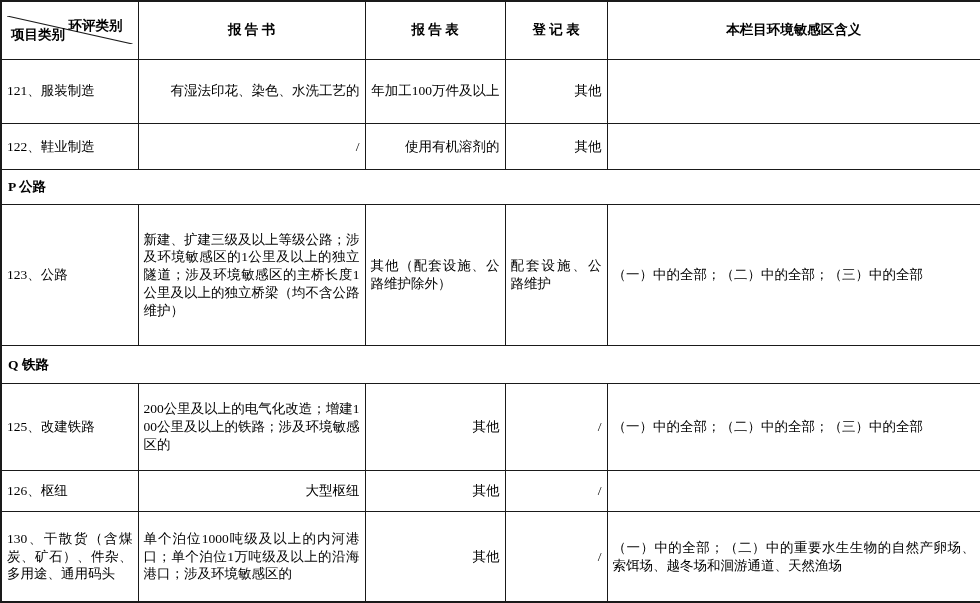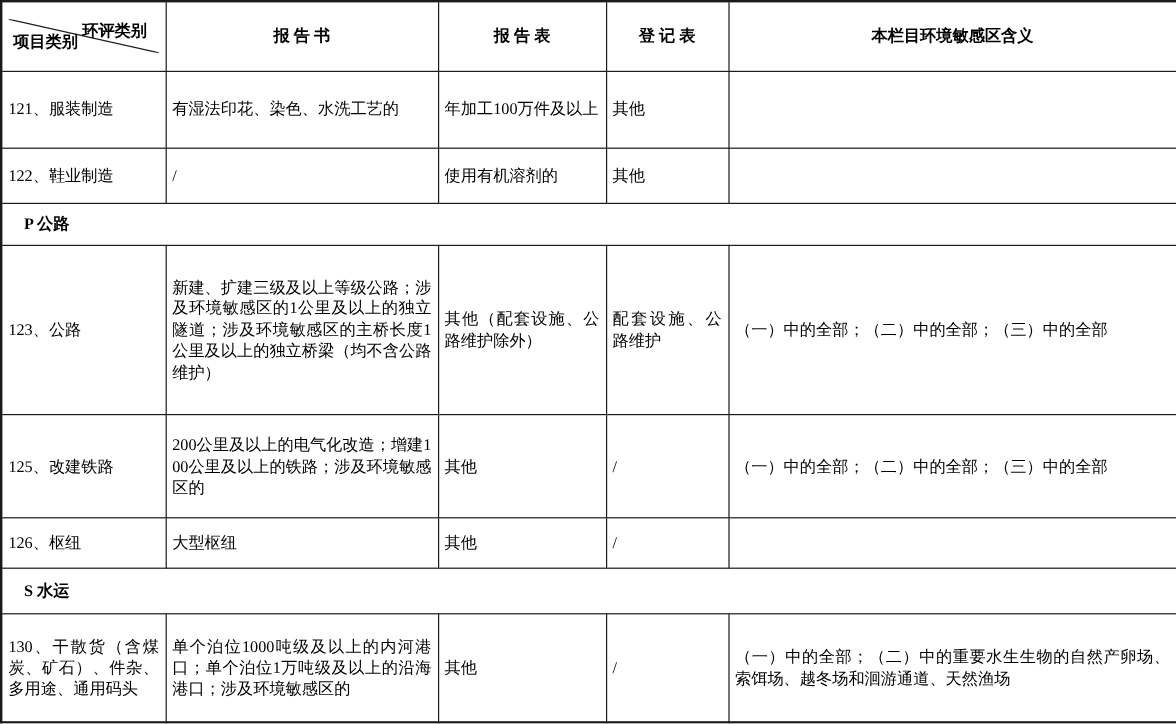--- a/index.html
+++ b/index.html
@@ -13,22 +13,22 @@
   table.catalog td{
     border:1px solid #1a1a1a;
     padding:1px 5px;
     vertical-align:middle;
     line-height:1.32;
     overflow:hidden;
     word-break:break-all;
   }
   table.catalog{border:2px solid #1a1a1a;}
   tr.head td{font-weight:bold;text-align:center;font-size:13.5px;}
-  tr.section td{font-weight:bold;text-align:left;padding:1px 18px;font-size:13.5px;}
-  td.ac{text-align:left;}
+  tr.section td{font-weight:bold;text-align:left;padding:1px 6px;font-size:13.5px;}
+  td.ac{text-align:right;}
   td.al{text-align:justify;text-align-last:left;margin-top:18px;}
   td.cat{text-align:justify;text-align-last:left;padding:1px 4px;}
   td.meaning-l{padding:1px 8px 1px 10px;}
   
   td.diag-cell{padding:0;position:relative;}
   .diag{position:relative;width:100%;height:28px;}
   .diag svg{position:absolute;left:0;top:0;width:100%;height:100%;}
   .diag .tr-label{position:absolute;top:1px;right:10px;font-weight:bold;}
   .diag .bl-label{position:absolute;bottom:1px;left:4px;font-weight:bold;}
 </style>
@@ -82,20 +82,23 @@
   </tr>
 
   <tr style="height:89px">
     <td class="cat">123、公路</td>
     <td class="al">新建、扩建三级及以上等级公路；涉及环境敏感区的1公里及以上的独立隧道；涉及环境敏感区的主桥长度1公里及以上的独立桥梁（均不含公路维护）</td>
     <td class="al">其他（配套设施、公路维护除外）</td>
     <td class="al">配套设施、公路维护</td>
     <td class="al meaning-l">（一）中的全部；（二）中的全部；（三）中的全部</td>
   </tr>
 
+  <tr class="section" style="height:25px">
+    <td colspan="5">Q 铁路</td>
+  </tr>
 
 
   <tr style="height:54px">
     <td class="cat">125、改建铁路</td>
     <td class="al">200公里及以上的电气化改造；增建100公里及以上的铁路；涉及环境敏感区的</td>
     <td class="ac">其他</td>
     <td class="ac">/</td>
     <td class="al meaning-l">（一）中的全部；（二）中的全部；（三）中的全部</td>
   </tr>
 
@@ -103,23 +106,20 @@
     <td class="cat">126、枢纽</td>
     <td class="ac">大型枢纽</td>
     <td class="ac">其他</td>
     <td class="ac">/</td>
     <td class="ac"></td>
   </tr>
 
 
 
 
-  <tr class="section" style="height:25px">
-    <td colspan="5">S 水运</td>
-  </tr>
 
 
   <tr style="height:59px">
     <td class="cat">130、干散货（含煤炭、矿石）、件杂、多用途、通用码头</td>
     <td class="al">单个泊位1000吨级及以上的内河港口；单个泊位1万吨级及以上的沿海港口；涉及环境敏感区的</td>
     <td class="ac">其他</td>
     <td class="ac">/</td>
     <td class="al meaning-l">（一）中的全部；（二）中的重要水生生物的自然产卵场、索饵场、越冬场和洄游通道、天然渔场</td>
   </tr>
 </tbody>

